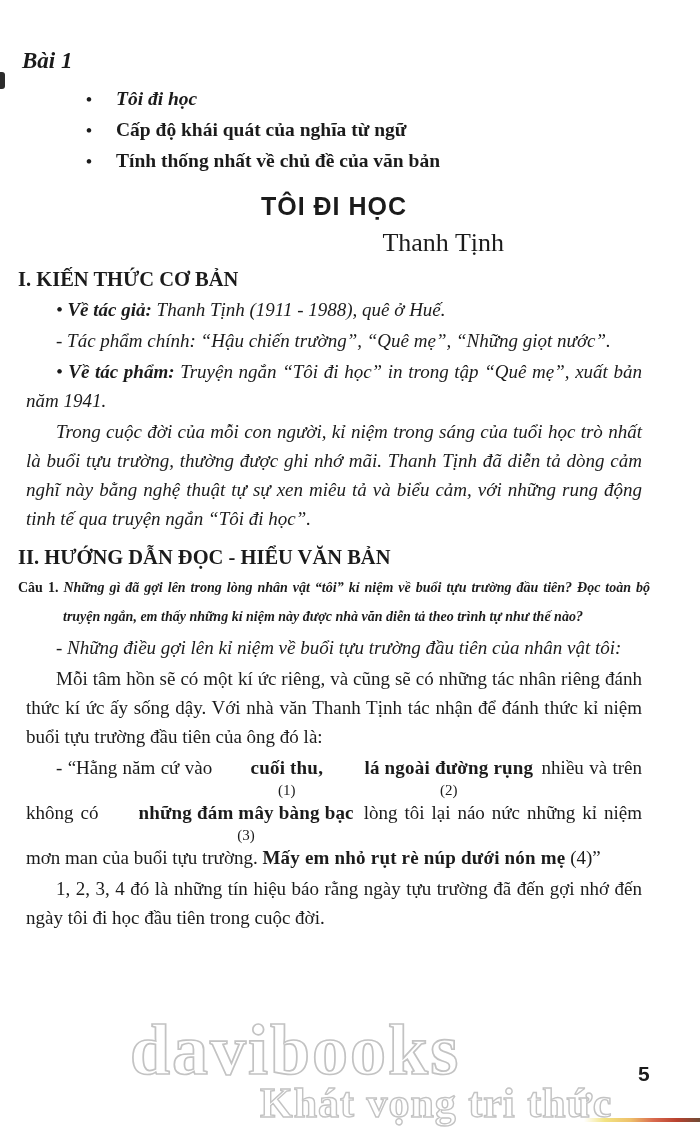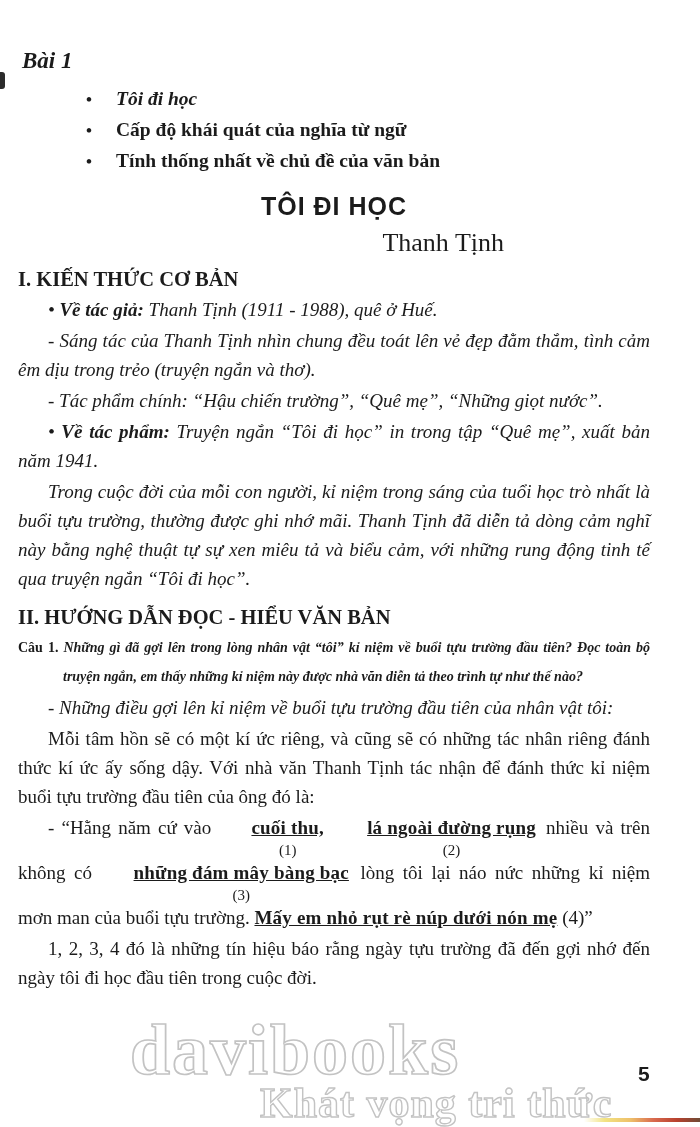--- a/index.html
+++ b/index.html
@@ -10,28 +10,28 @@
   .edge-mark{position:absolute;left:0;top:72px;width:5px;height:17px;background:#2b2b2b;border-radius:0 3px 3px 0;z-index:3;}
   .content{position:absolute;left:18px;top:0;width:632px;z-index:2;}
   .lesson-label{margin-top:48px;margin-left:4px;font-size:23px;font-weight:bold;font-style:italic;line-height:26px;}
   .topics{list-style:none;margin:10px 0 0 0;padding:0 0 0 68px;}
   .topics li{display:flex;align-items:baseline;font-weight:bold;font-size:19.5px;line-height:30px;}
   .topics .dot{width:30px;font-size:17px;flex:none;}
   .topics li.it .t{font-style:italic;}
   .main-title{margin-top:14px;text-align:center;font-family:"Liberation Sans",sans-serif;font-weight:bold;font-size:25px;letter-spacing:1px;line-height:30px;}
   .author{margin-top:10px;text-align:right;padding-right:146px;font-size:26px;line-height:24px;}
   h2.sec{font-size:20.5px;font-weight:bold;margin:12px 0 4px 0;line-height:24px;}
-  .para{margin:2px 0;font-size:19px;line-height:29px;text-align:justify;text-indent:30px;}
+  .para{margin:2px 8px;font-size:19px;line-height:29px;text-align:justify;text-indent:30px;}
   .italic{font-style:italic;}
   .lbl{font-weight:bold;}
   .question{margin:2px 0;font-size:14px;line-height:29px;text-align:justify;font-weight:bold;padding-left:45px;text-indent:-45px;}
   .q-text{font-style:italic;}
   .quote .annot{display:inline-block;text-align:center;vertical-align:top;font-weight:bold;margin:0 3px;}
   .quote .marker{display:block;font-weight:normal;font-size:15px;line-height:16px;}
-  .quote b{letter-spacing:0.2px;text-decoration:underline;}
+  .quote b{letter-spacing:0.2px;}
   .wm{position:absolute;z-index:1;font-weight:bold;line-height:1;color:#ffffff;-webkit-text-stroke:1.7px #c3c3c3;}
   .wm1{left:130px;top:1014px;font-size:72px;letter-spacing:2px;}
   .wm2{left:260px;top:1082px;font-size:42px;letter-spacing:1px;-webkit-text-stroke:1.4px #c3c3c3;}
   .page-number{position:absolute;left:638px;top:1062px;z-index:3;font-family:"Liberation Sans",sans-serif;font-weight:bold;font-size:21px;}
   .gradient-strip{
     position:absolute;left:584px;top:1118px;width:116px;height:4px;z-index:3;
     background:linear-gradient(90deg,rgba(242,227,130,0) 0%,#f2e382 18%,#eec06a 40%,#d96a4e 60%,#b8412e 80%,#6f4a35 100%);
   }
 </style>
 </head>
@@ -58,21 +58,20 @@
         </li>
     </ul>
 
     <div class="main-title">TÔI ĐI HỌC</div>
     <div class="author">Thanh Tịnh</div>
 
     <h2 class="sec">I. KIẾN THỨC CƠ BẢN</h2>
 
     <p class="para italic"><span>•</span><b class="lbl"> Về tác giả:</b><span> Thanh Tịnh (1911 - 1988), quê ở Huế.</span></p>
 
-    <p class="para italic">- Sáng tác của Thanh Tịnh nhìn chung đều toát lên vẻ đẹp đằm thắm, tình cảm êm dịu trong trẻo (truyện ngắn và thơ).</p>
 
     <p class="para italic">- Tác phẩm chính: “Hậu chiến trường”, “Quê mẹ”, “Những giọt nước”.</p>
 
     <p class="para italic"><span>•</span><b class="lbl"> Về tác phẩm:</b><span> Truyện ngắn “Tôi đi học” in trong tập “Quê mẹ”, xuất bản năm 1941.</span></p>
 
     <p class="para italic">Trong cuộc đời của mỗi con người, kỉ niệm trong sáng của tuổi học trò nhất là buổi tựu trường, thường được ghi nhớ mãi. Thanh Tịnh đã diễn tả dòng cảm nghĩ này bằng nghệ thuật tự sự xen miêu tả và biểu cảm, với những rung động tinh tế qua truyện ngắn “Tôi đi học”.</p>
 
     <h2 class="sec">II. HƯỚNG DẪN ĐỌC - HIỂU VĂN BẢN</h2>
 
     <p class="question"><b>Câu 1.</b><b class="q-text"> Những gì đã gợi lên trong lòng nhân vật “tôi” kỉ niệm về buổi tựu trường đầu tiên? Đọc toàn bộ truyện ngắn, em thấy những kỉ niệm này được nhà văn diễn tả theo trình tự như thế nào?</b></p>

